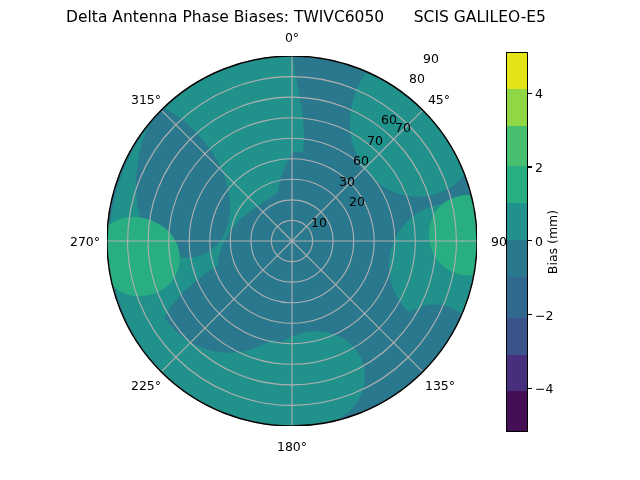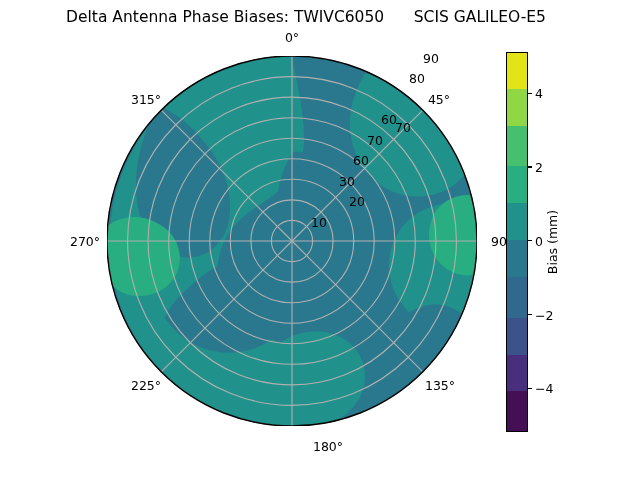--- a/index.html
+++ b/index.html
@@ -219,21 +219,21 @@
         <line x1="185" y1="185" x2="54.2" y2="54.2"></line>
       </g>
 
       <circle cx="185" cy="185" r="185" fill="none" stroke="#000000" stroke-width="1.4"></circle>
     </svg>
 
     <div class="ang-label" style="left:185px;  top:-19px;">0°</div>
     <div class="ang-label" style="left:332px;  top:43px;">45°</div>
     <div class="ang-label" style="left:392px;  top:185px;">90</div>
     <div class="ang-label" style="left:333px;  top:329px;">135°</div>
-    <div class="ang-label" style="left:185px;  top:390px;margin-left:36px;">180°</div>
+    <div class="ang-label" style="left:185px;  top:390px;">180°</div>
     <div class="ang-label" style="left:39px;   top:329px;">225°</div>
     <div class="ang-label" style="left:-22px;  top:185px;">270°</div>
     <div class="ang-label" style="left:39px;   top:43px;">315°</div>
 
     <div class="rad-label" style="left:212px; top:166px;">10</div>
     <div class="rad-label" style="left:226px; top:145px;margin-left:24px;">20</div>
     <div class="rad-label" style="left:240px; top:125px;text-align:center;">30</div>
     <div class="rad-label" style="left:254px; top:104px;">60</div>
     <div class="rad-label" style="left:268px; top:84px;">70</div>
     <div class="rad-label" style="left:282px; top:63px;">60</div>

